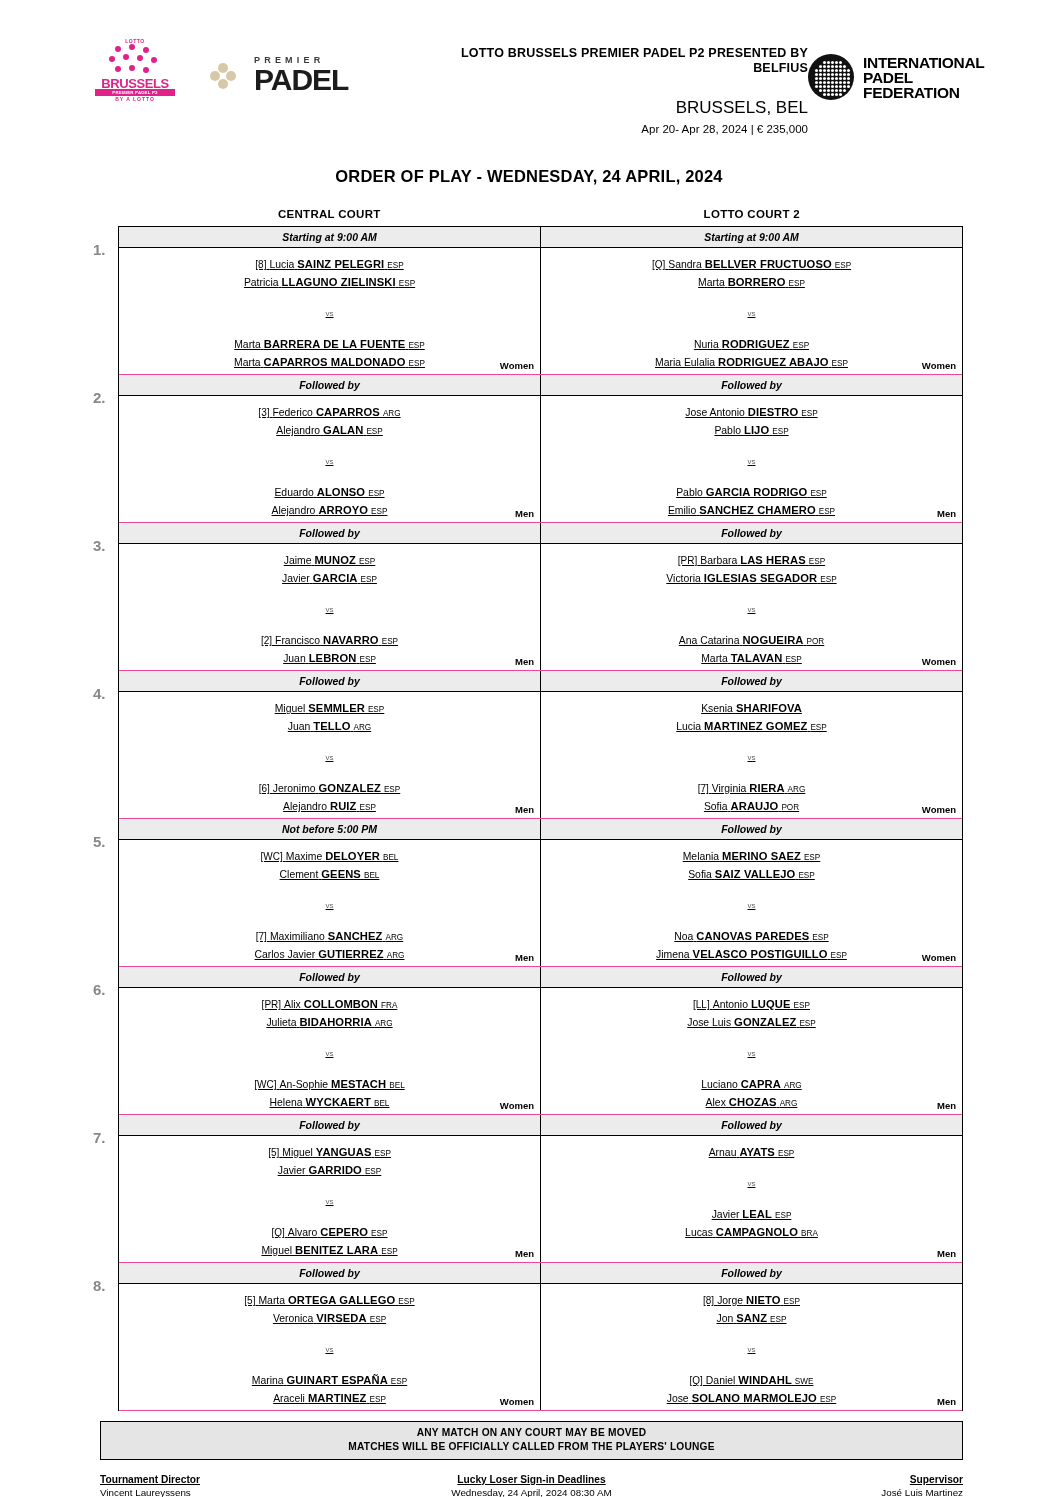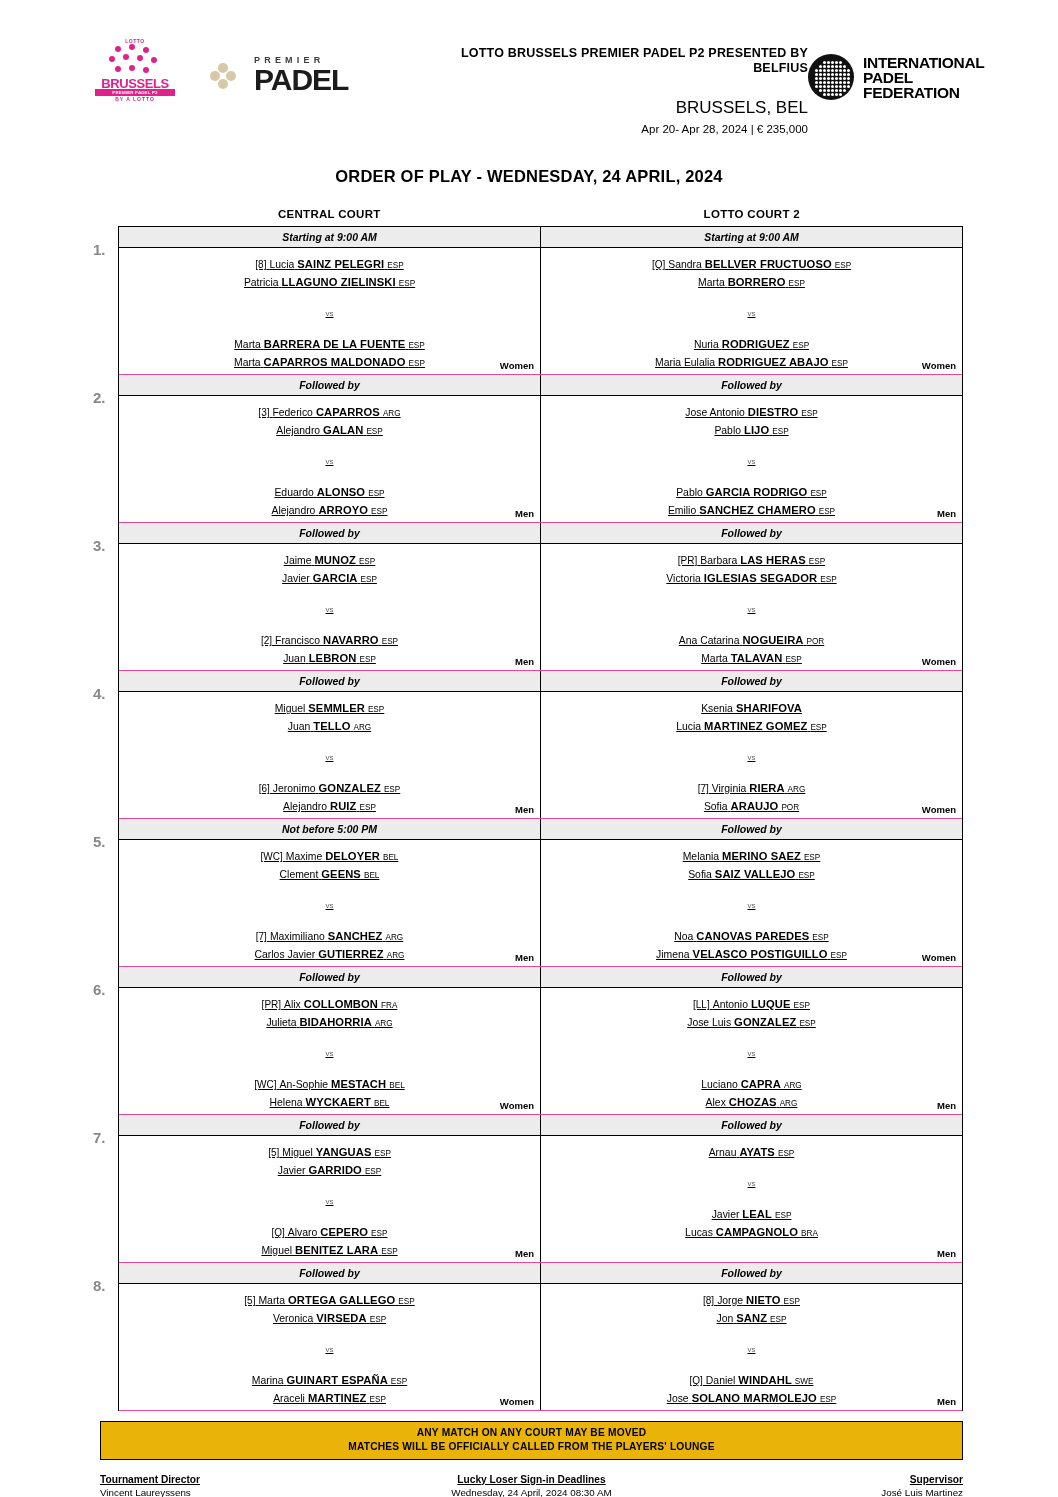--- a/index.html
+++ b/index.html
@@ -62,21 +62,21 @@
   .line .seed { font-size: 10px; }
   .line .first { font-size: 10.4px; }
   .line .last { font-weight: bold; font-size: 11.2px; letter-spacing: .1px;}
   .line .ctry { font-size: 8.2px; }
   .vs { text-align: center; font-size: 8px; color: #666; line-height: 10px; margin: 17px 0; }
   .gender { position: absolute; right: 6px; bottom: 3px; font-size: 9.5px; font-weight: bold; }
 
   .rownum { position: absolute; left: -26px; font-size: 15px; font-weight: bold; color: #888; }
 
   
-  .notice { margin: 10px 95px 0 100px; border: 1px solid #000; background: #eab308; text-align: center; padding: 4px 0 5px 0; }
+  .notice { margin: 10px 95px 0 100px; border: 1px solid #000; background: #e5e5e5; text-align: center; padding: 4px 0 5px 0; }
   .notice div { font-size: 10.2px; font-weight: bold; line-height: 14px; letter-spacing: .2px;}
 
   
   .footer { margin: 14px 95px 0 100px; display: flex; font-size: 10px; }
   .fcol { flex: 1; }
   .fcol.center { text-align: center; }
   .fcol.right { text-align: right; }
   .flabel { font-weight: bold; text-decoration: underline; font-size: 10.2px; }
   .fval { margin-top: 2px; font-size: 9.8px; }
   .fgap { height: 10px; }

